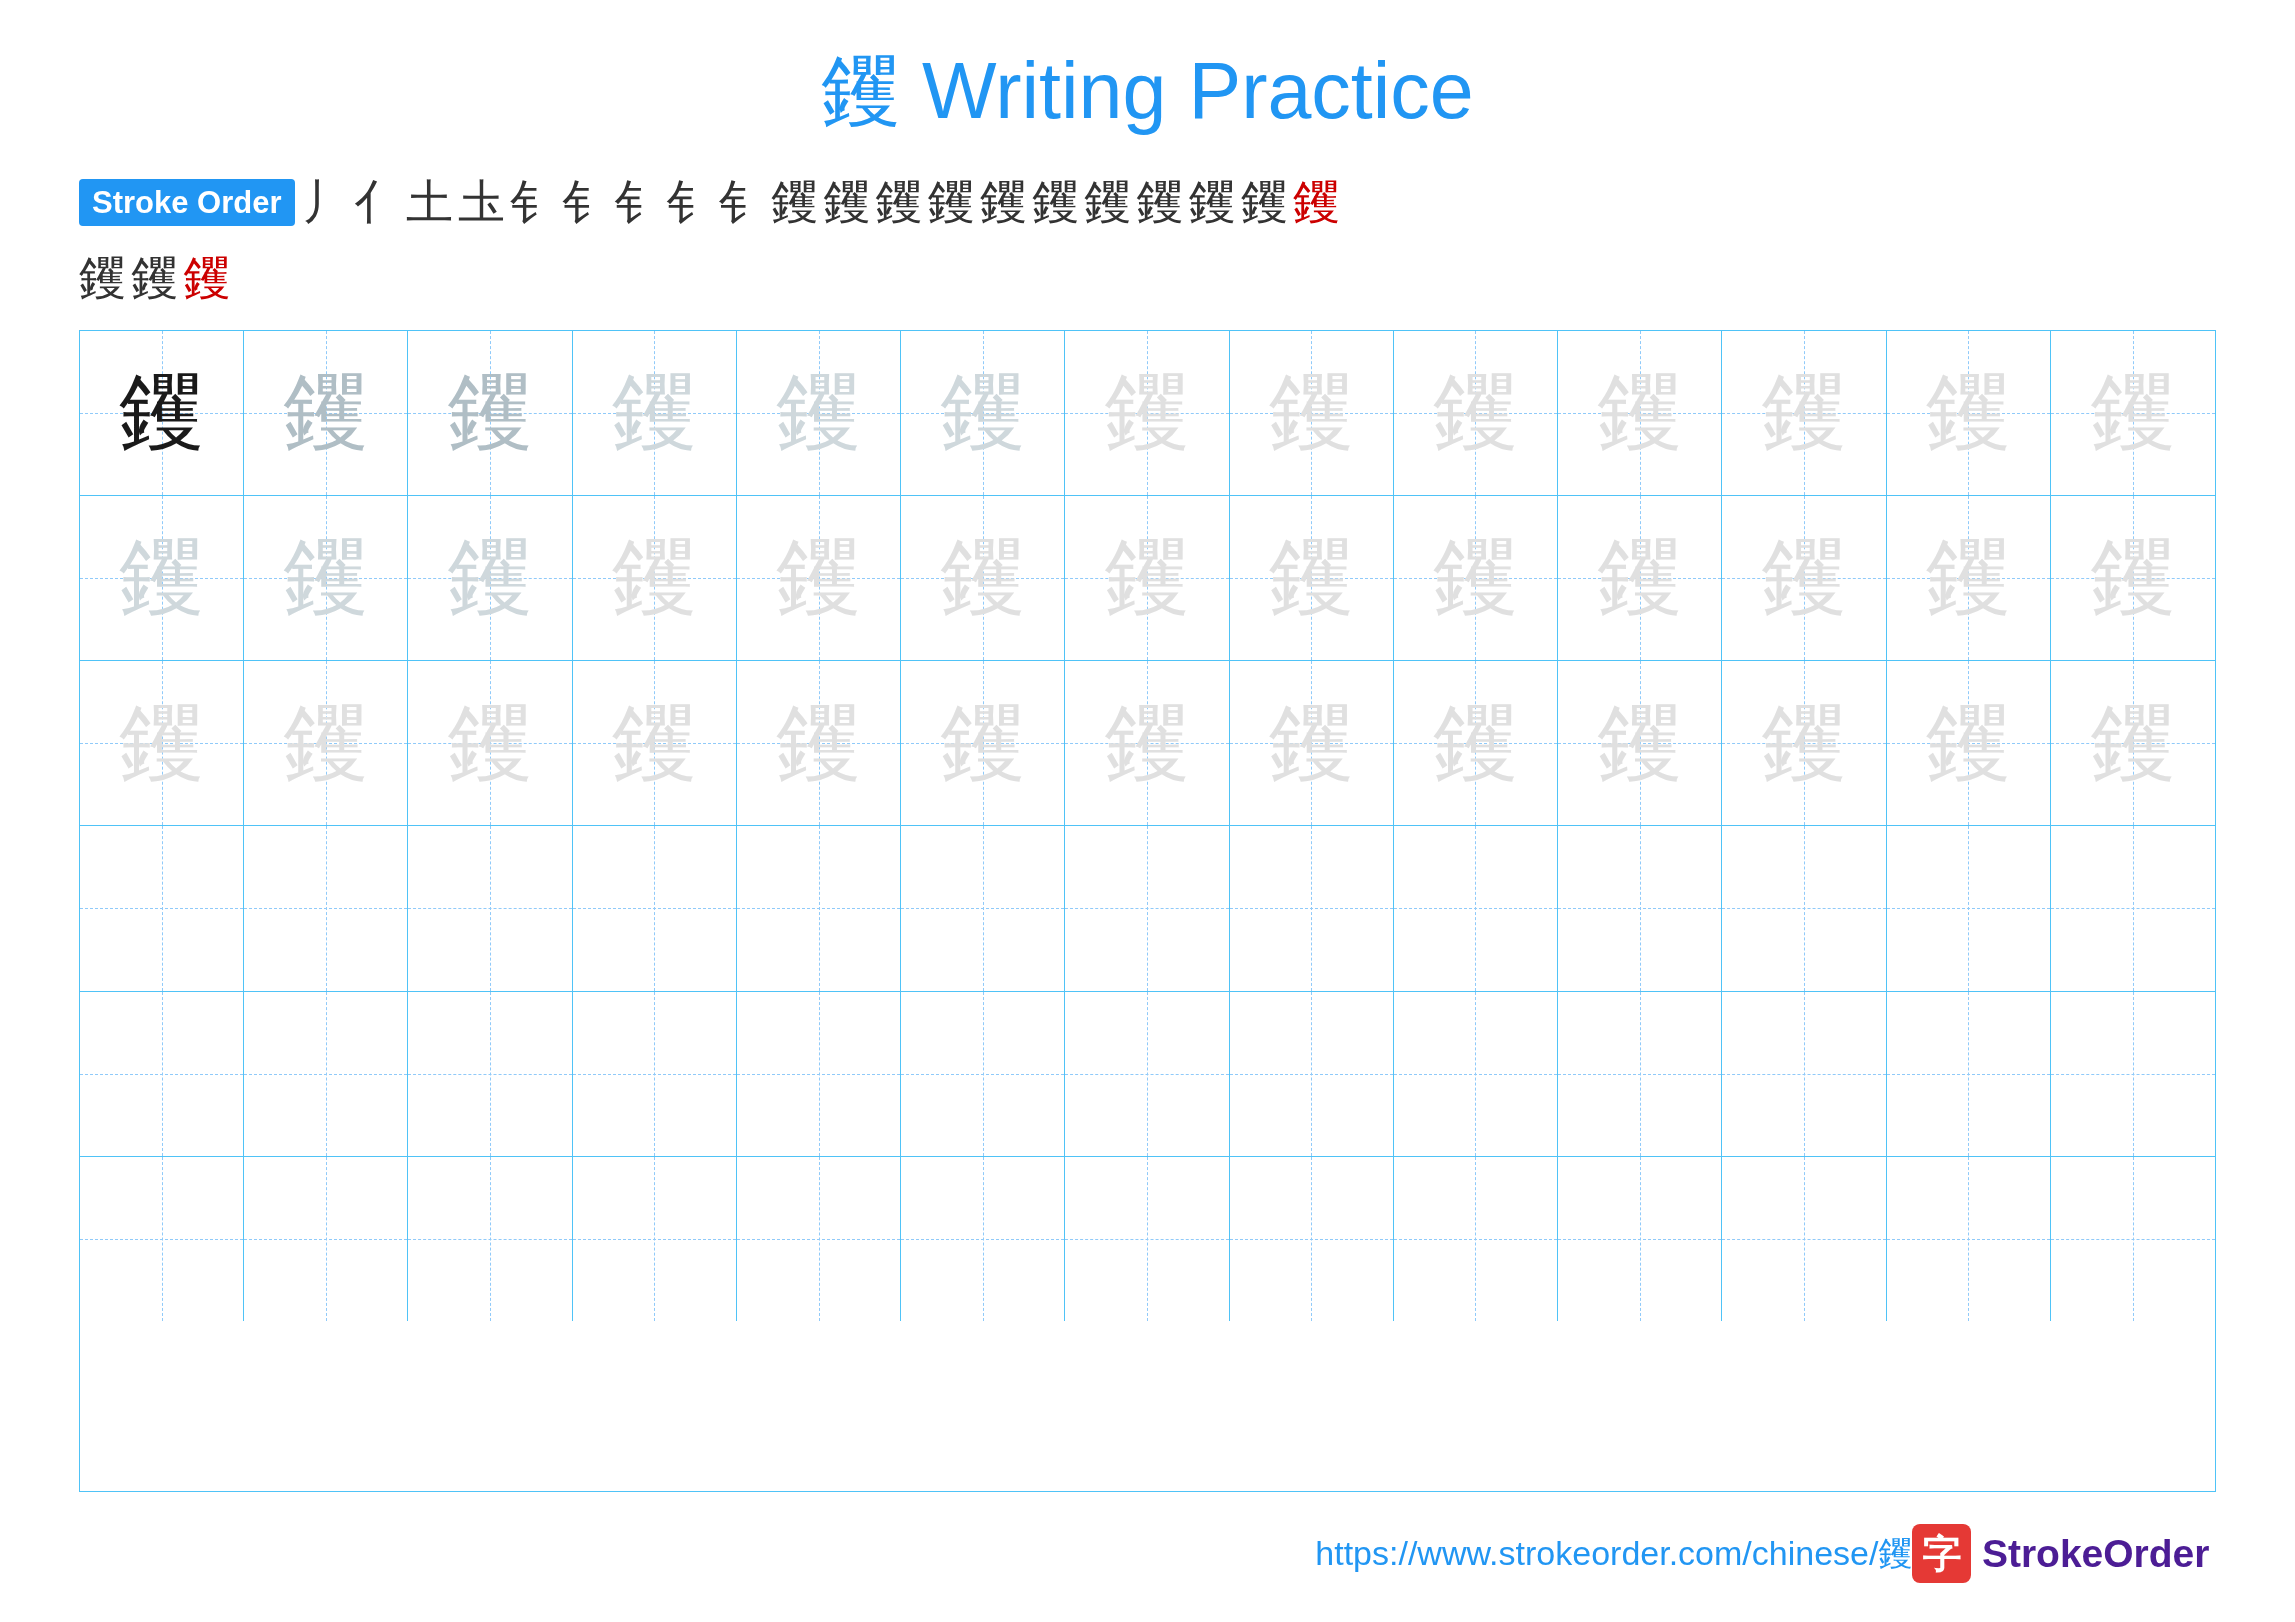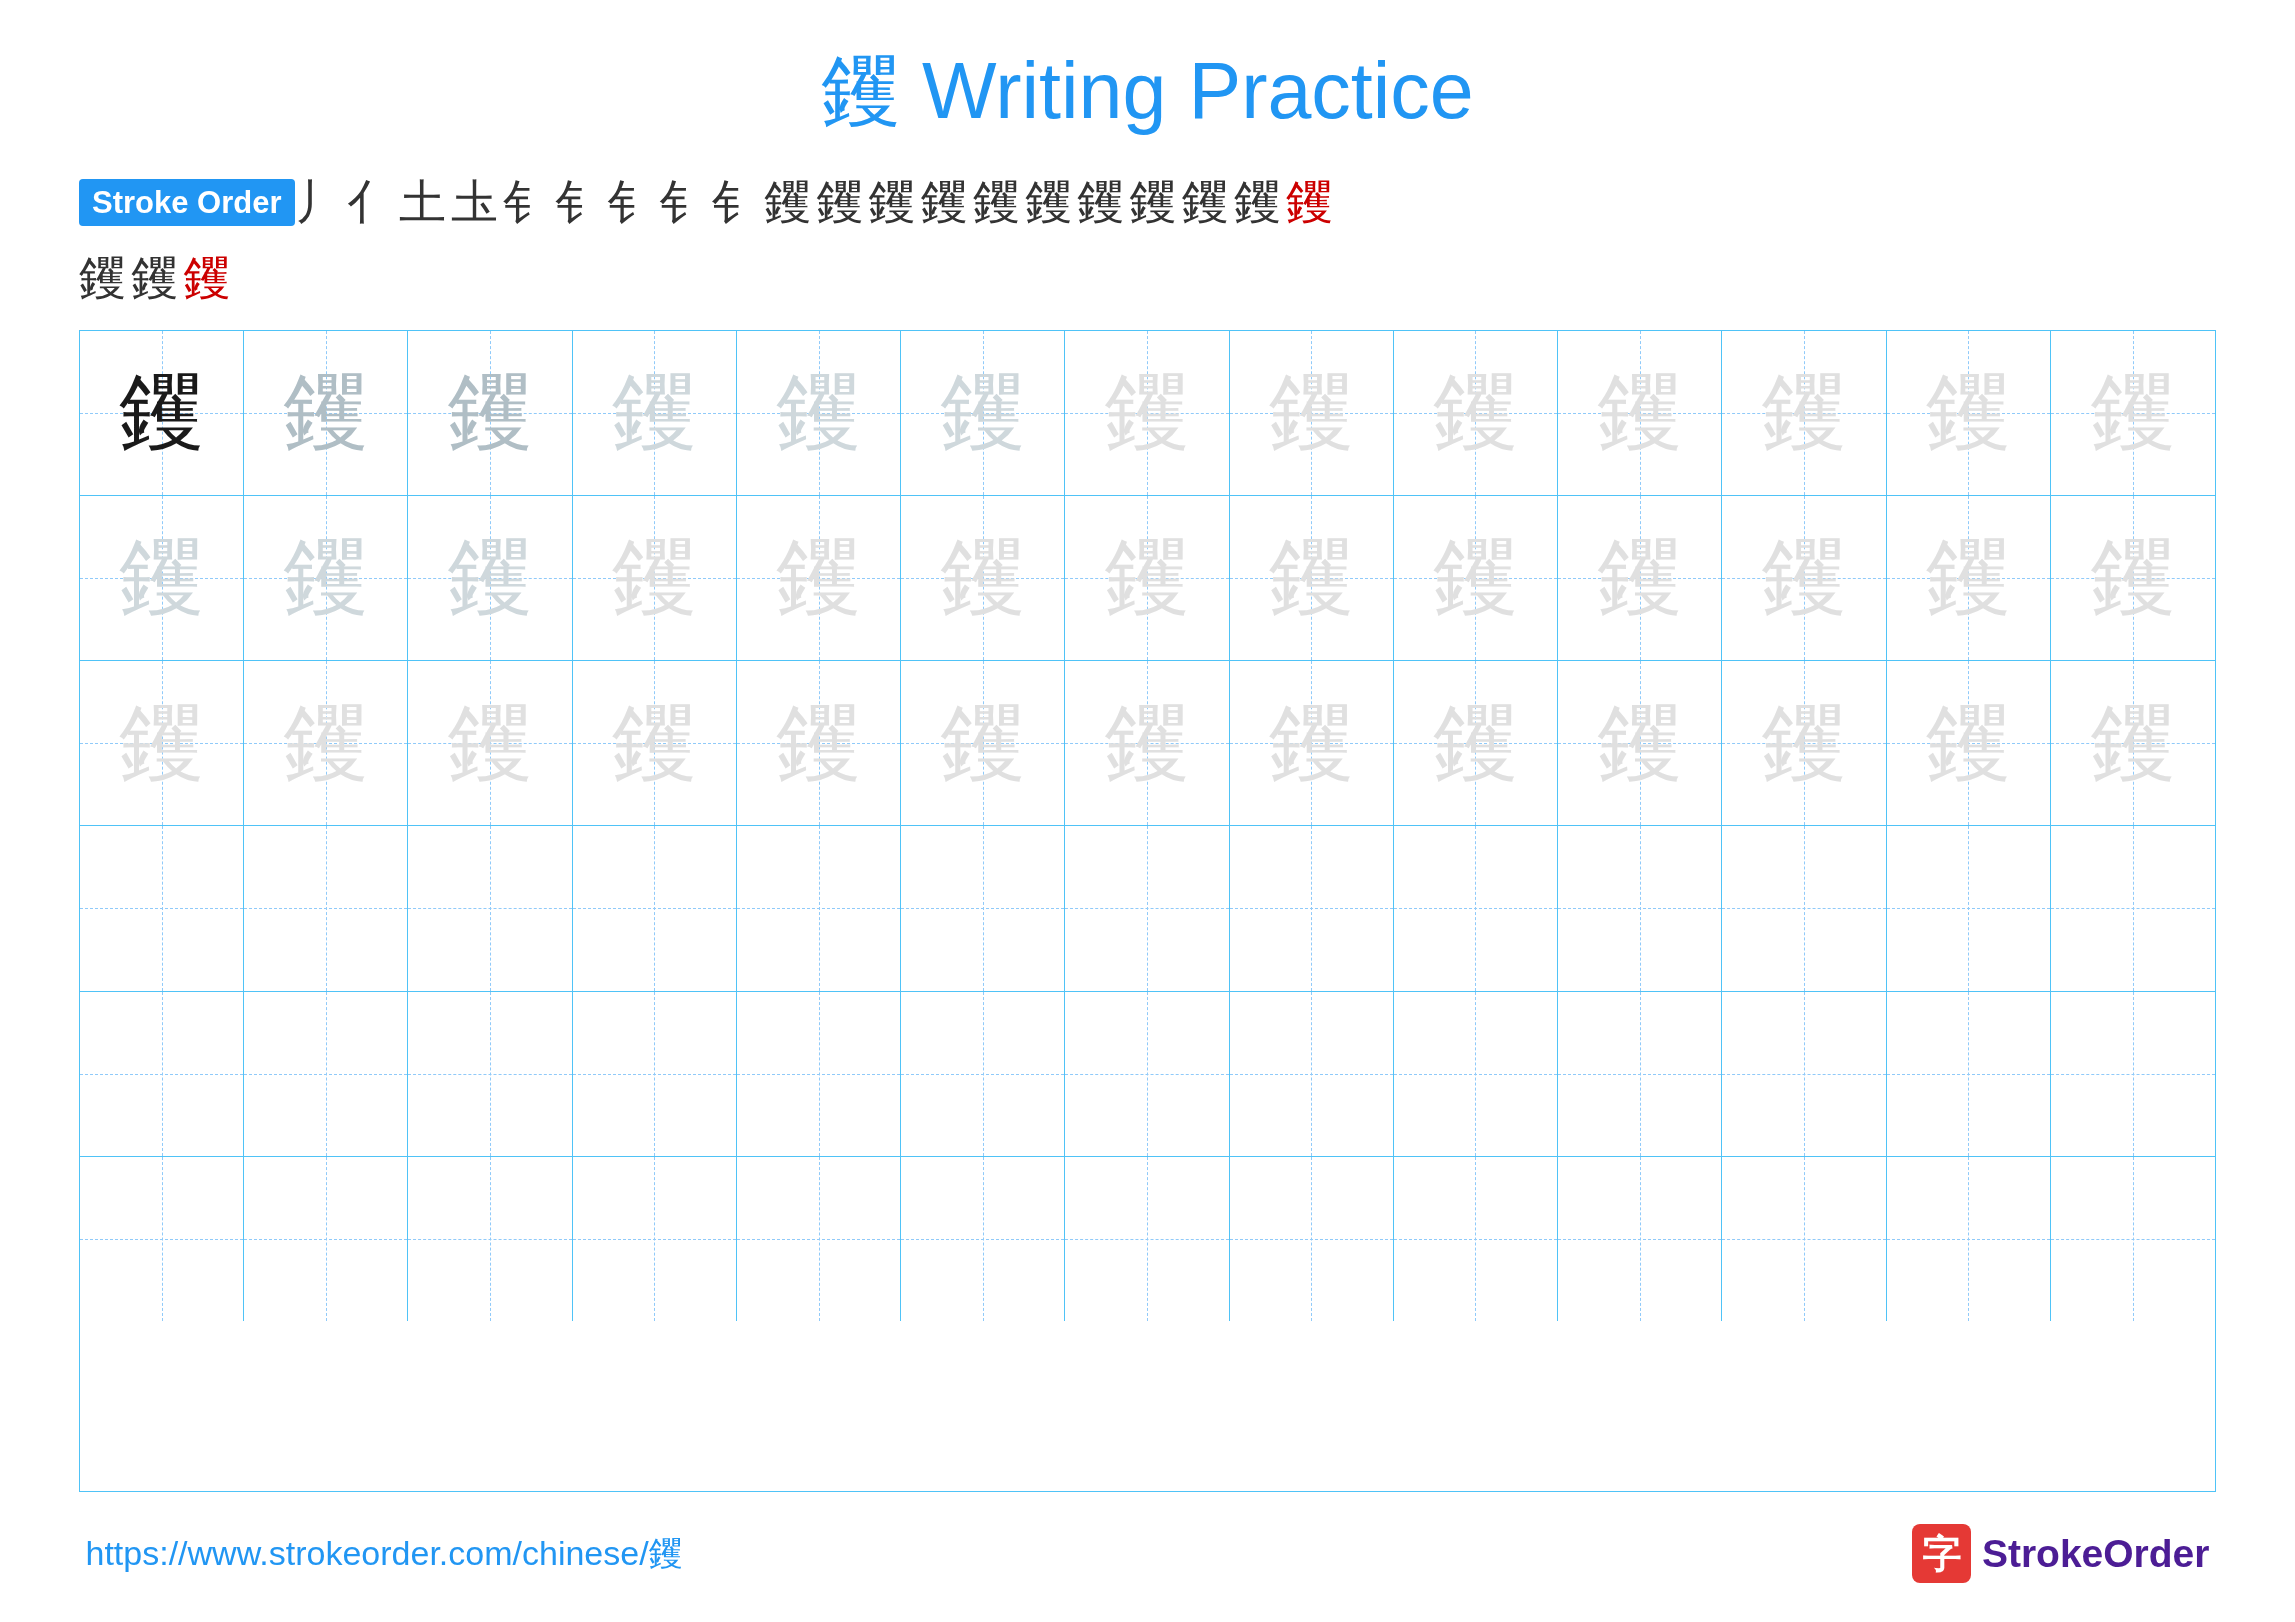--- a/index.html
+++ b/index.html
@@ -30,21 +30,21 @@
       font-weight: normal;
       color: #2196F3;
       font-family: Arial, sans-serif;
     }
 
     .stroke-order-area {
       display: flex;
       flex-wrap: wrap;
       align-items: center;
       margin-bottom: 13px;
-      gap: 0;
+      gap: 7px;
     }
 
     .stroke-order-badge {
       background-color: #2196F3;
       color: white;
       font-size: 31px;
       font-weight: bold;
       padding: 5.2px 13px;
       border-radius: 3.9px;
       white-space: nowrap;
@@ -139,21 +139,21 @@
     .cell-char.very-light {
       color: #e0e0e0;
     }
 
     .empty-row .grid-cell {
       min-height: 157px;
     }
 
     .footer {
       display: flex;
-      justify-content: space-between;
+      justify-content: flex-end;
       align-items: center;
       margin-top: 32px;
       padding: 0 6.5px;
     }
 
     .footer-url {
       font-size: 34px;
       color: #2196F3;
       text-decoration: none;
     }

